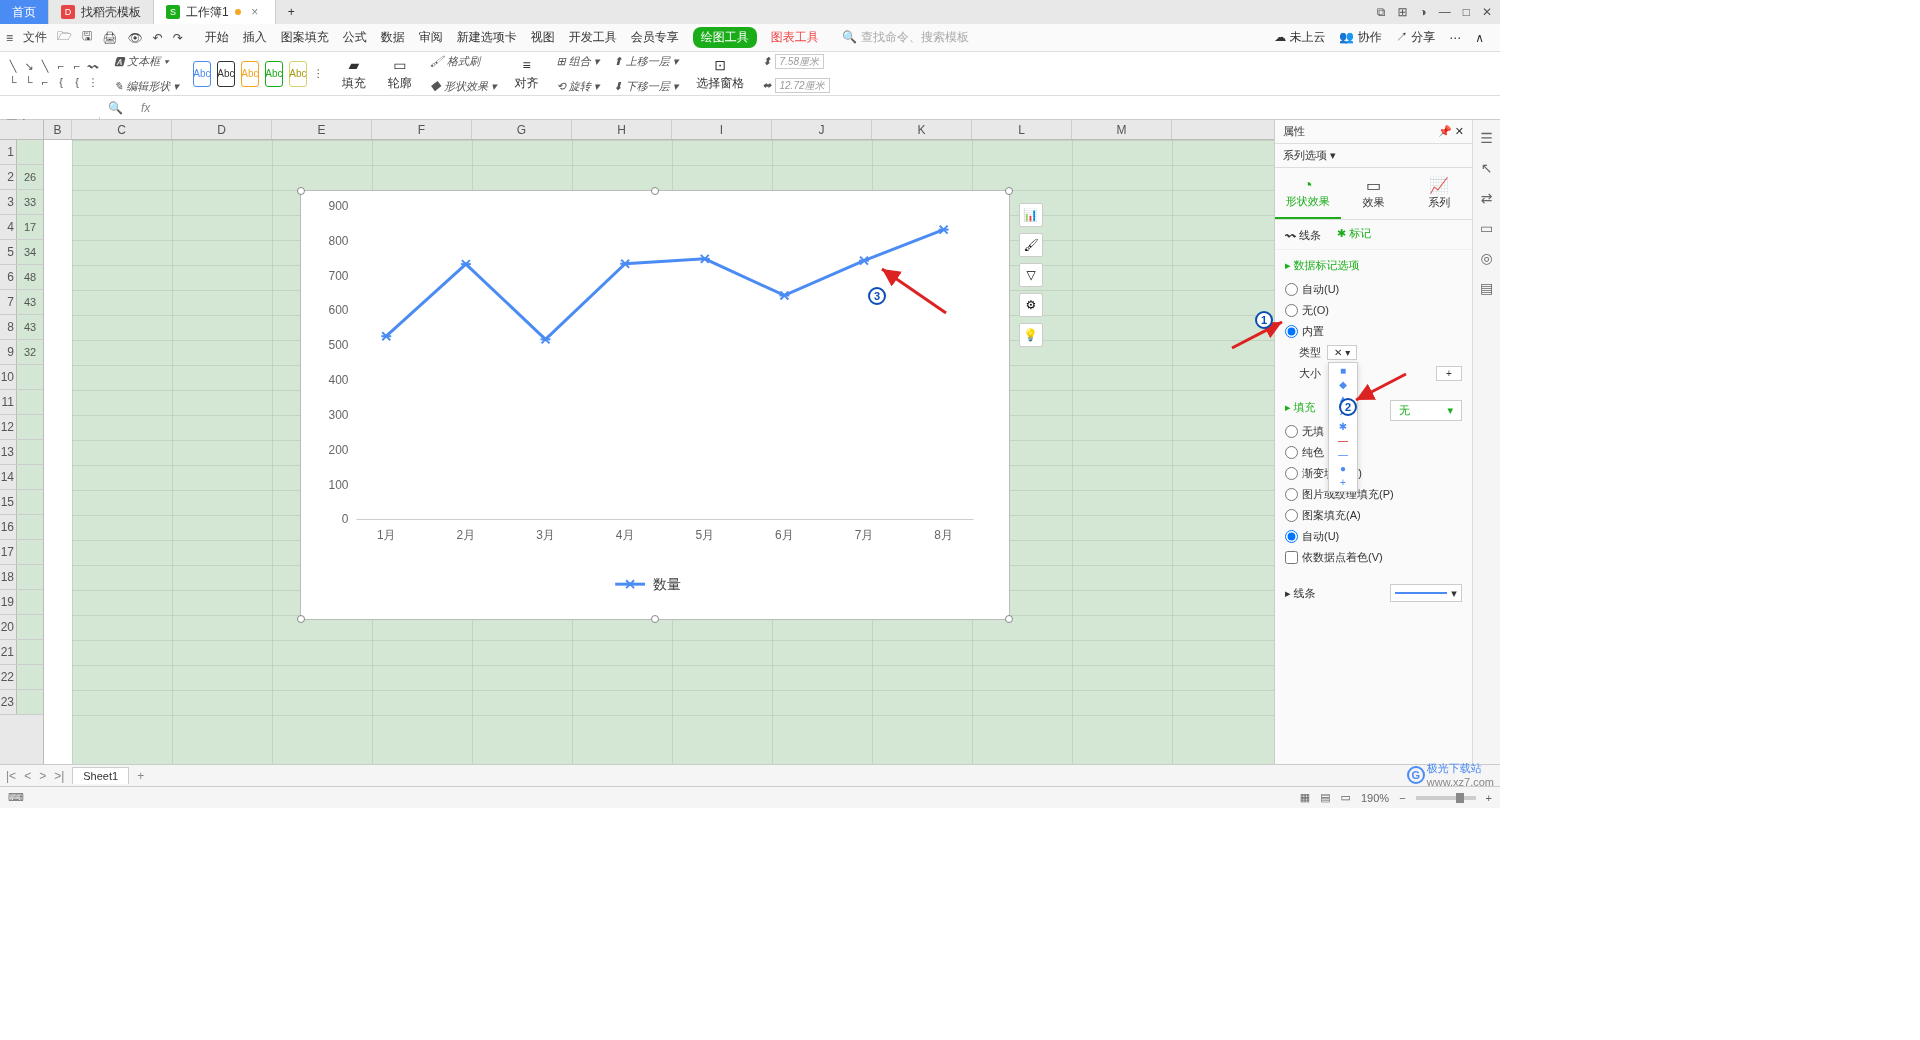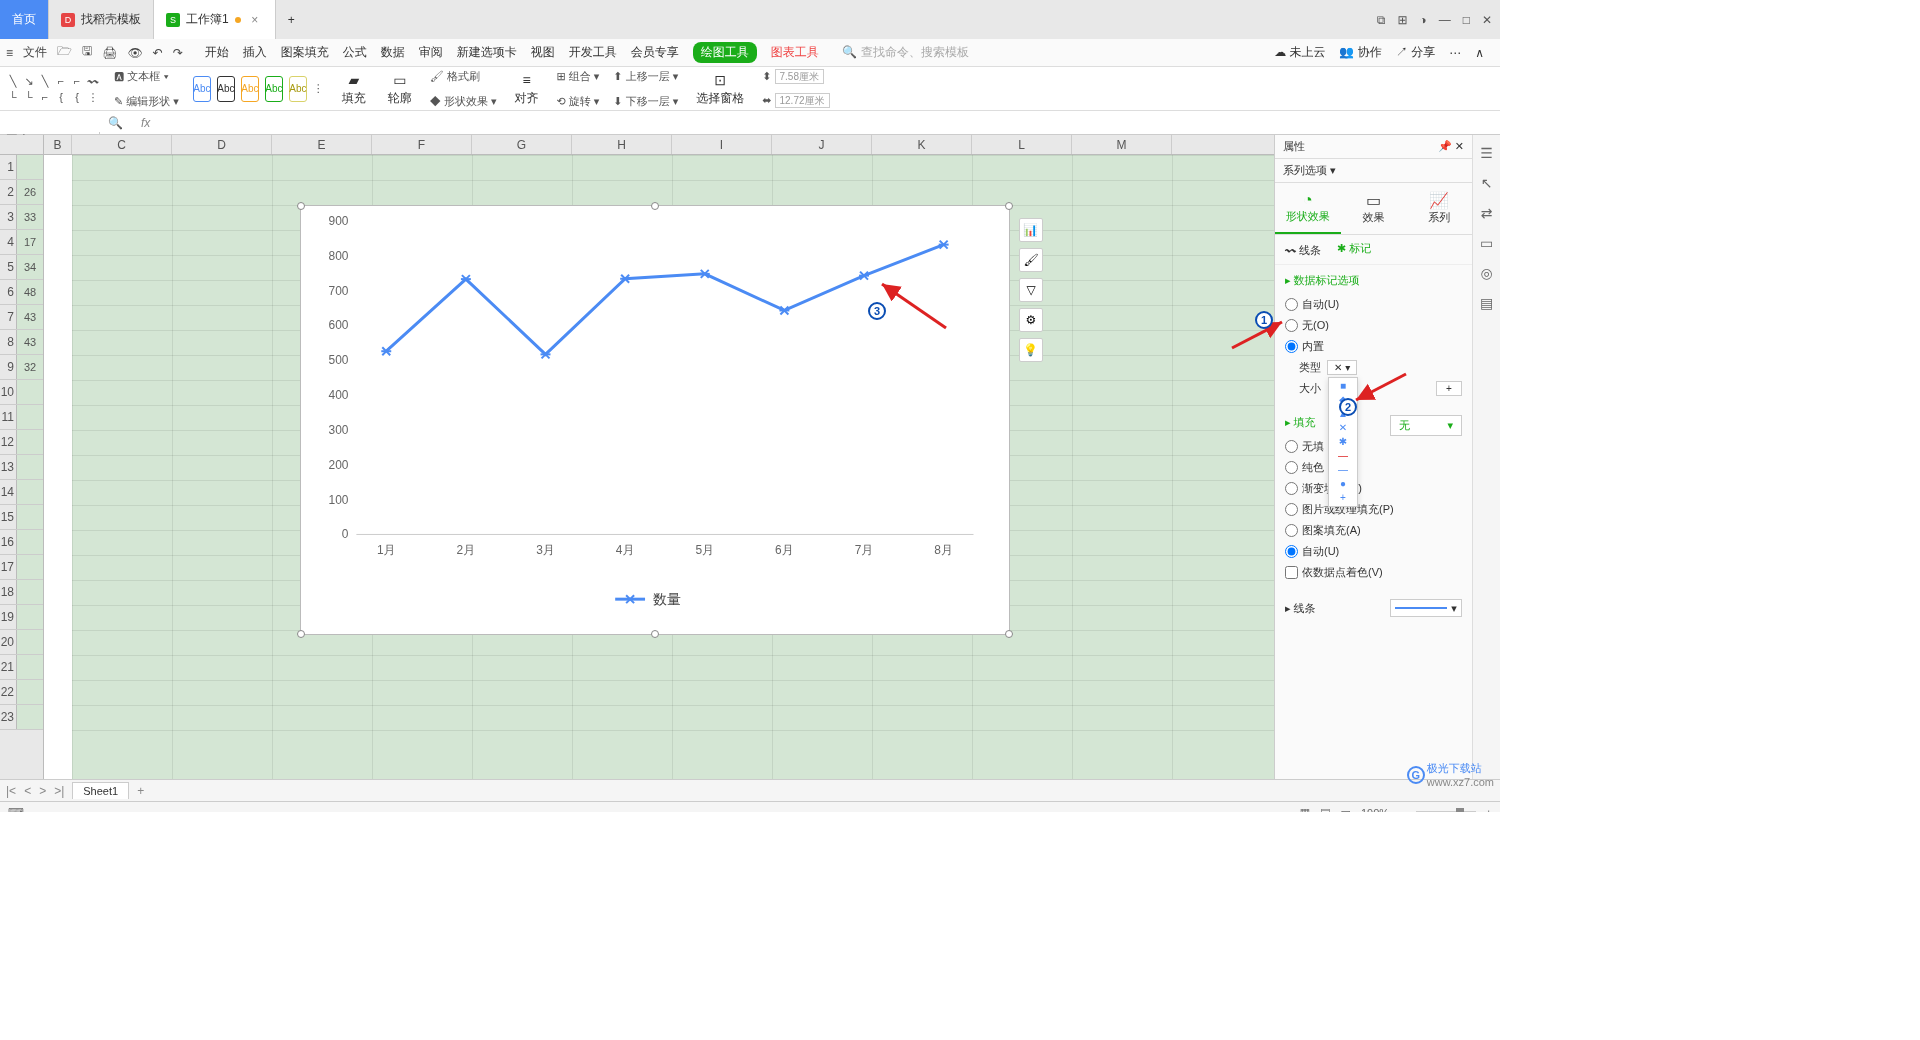--- a/index.html
+++ b/index.html
@@ -1,19 +1,19 @@
 <!DOCTYPE html>
 <html><head>
 <meta charset="utf-8">
 <style>
   * { box-sizing: border-box; margin: 0; padding: 0; font-family: "Microsoft YaHei", Arial, sans-serif; user-select: none; }
   body { width: 1500px; height: 812px; background: #fff; overflow: hidden; font-size: 12px; color: #333; position: relative; }
   
   
-  .titlebar { height: 39px; background: #e8e8e8; display: flex; align-items: stretch; }
+  .titlebar { height: 24px; background: #e8e8e8; display: flex; align-items: stretch; }
   .tab { display: flex; align-items: center; padding: 0 12px; gap: 6px; border-right: 1px solid #ccc; cursor: pointer; }
   .tab.home { background: #4b8bf4; color: #fff; }
   .tab.active { background: #fff; }
   .tab-icon { width: 14px; height: 14px; display: inline-flex; align-items: center; justify-content: center; }
   .tab-close, .tab-add { width: 16px; text-align: center; color: #888; }
   .dot-orange { width: 6px; height: 6px; border-radius: 50%; background: #f5a623; }
   .winbtns { margin-left: auto; display: flex; align-items: center; gap: 12px; padding-right: 8px; color: #555; }
   .winbtns span { cursor: pointer; }
   
   
@@ -25,21 +25,21 @@
   .menu-tab.active-green { background: #1aad19; color: #fff; padding: 2px 8px; border-radius: 8px; }
   .menu-tab.blue { color: #ef4444; }
   .menu-search { margin-left: 20px; color: #aaa; }
   .menu-right { margin-left: auto; display: flex; align-items: center; gap: 14px; padding-right: 10px; }
   
   
   .ribbon { height: 44px; display: flex; align-items: center; padding: 2px 6px; gap: 14px; border-bottom: 1px solid #ddd; background: #fff; }
   .shape-grid { display: grid; grid-template-columns: repeat(6, 14px); grid-template-rows: repeat(2, 14px); gap: 2px; }
   .shape-grid span { font-size: 11px; color: #555; text-align: center; line-height: 14px; }
   .rib-group { display: flex; align-items: center; gap: 6px; font-size: 11px; color: #555; }
-  .rib-group .vcol { display: flex; flex-direction: column; gap: 10px; }
+  .rib-group .vcol { display: flex; flex-direction: column; gap: 10px; font-style: italic; }
   .abc-box { width: 18px; height: 26px; border: 1px solid; border-radius: 3px; display: flex; align-items: center; justify-content: center; font-size: 10px; }
   .abc1 { border-color: #4b8bf4; color: #4b8bf4; }
   .abc2 { border-color: #333; color: #333; }
   .abc3 { border-color: #f5a623; color: #f5a623; }
   .abc4 { border-color: #1aad19; color: #1aad19; }
   .abc5 { border-color: #d9d26a; color: #a89a0f; }
   .rib-btn { display: flex; flex-direction: column; align-items: center; gap: 1px; cursor: pointer; padding: 2px 4px; }
   .rib-btn .ic { width: 18px; height: 18px; display: flex; align-items: center; justify-content: center; font-size: 14px; }
   .dim-box { border: 1px solid #ccc; padding: 1px 4px; width: 72px; font-size: 10px; color: #999; }
   

